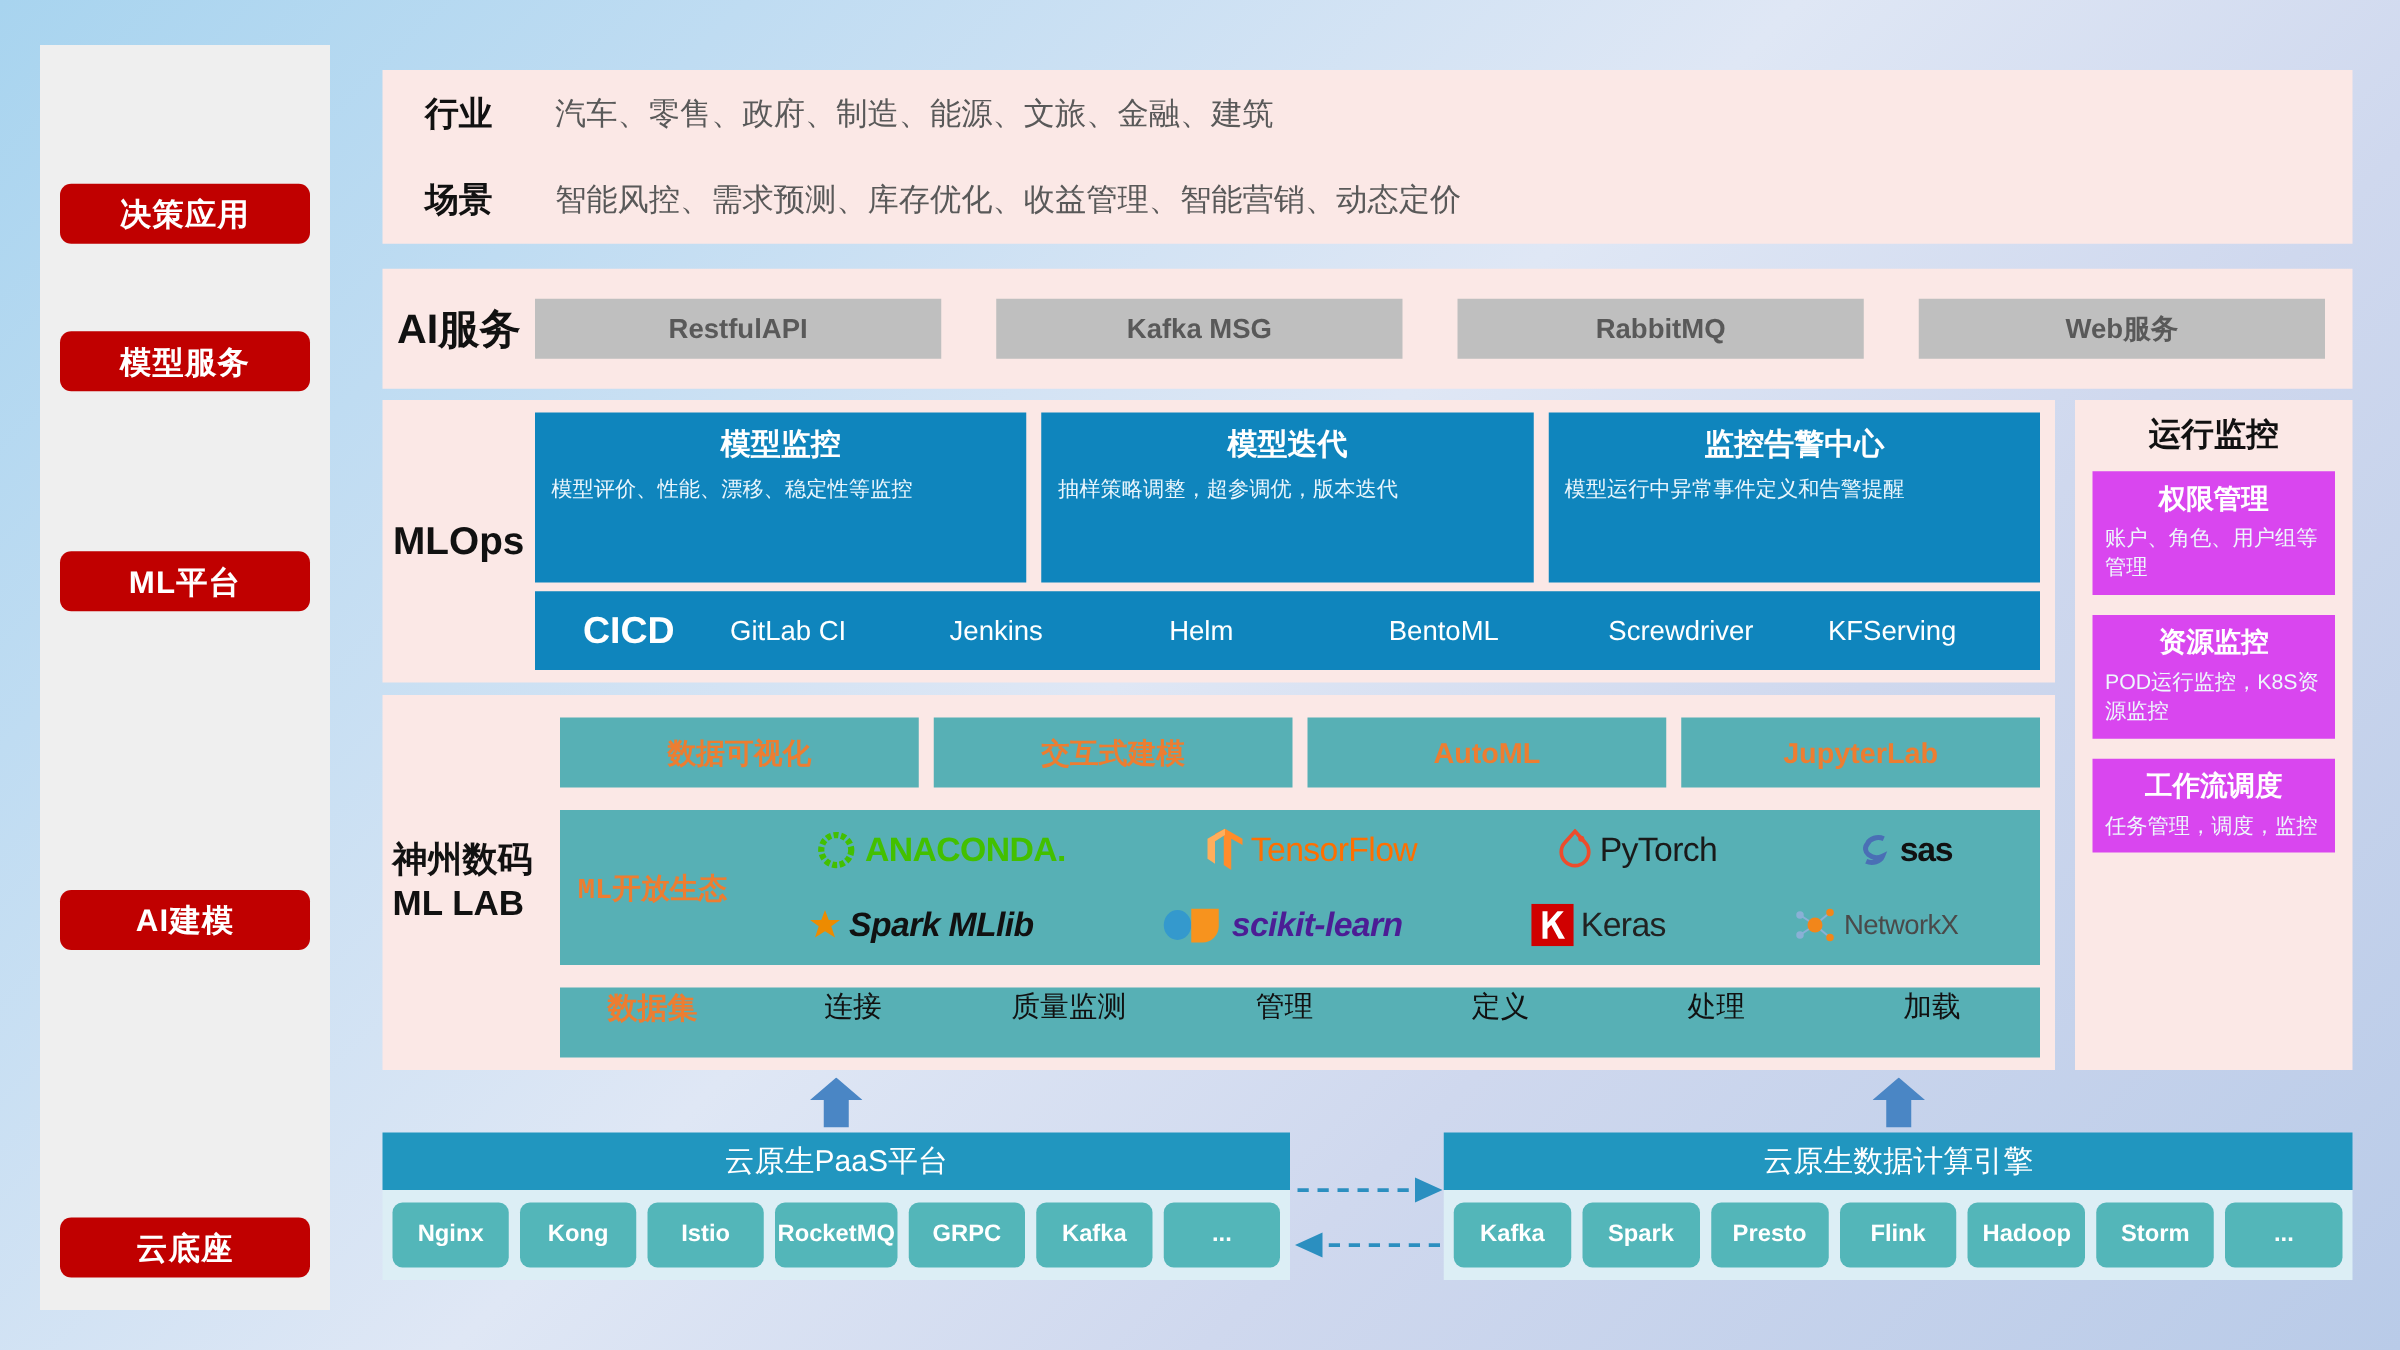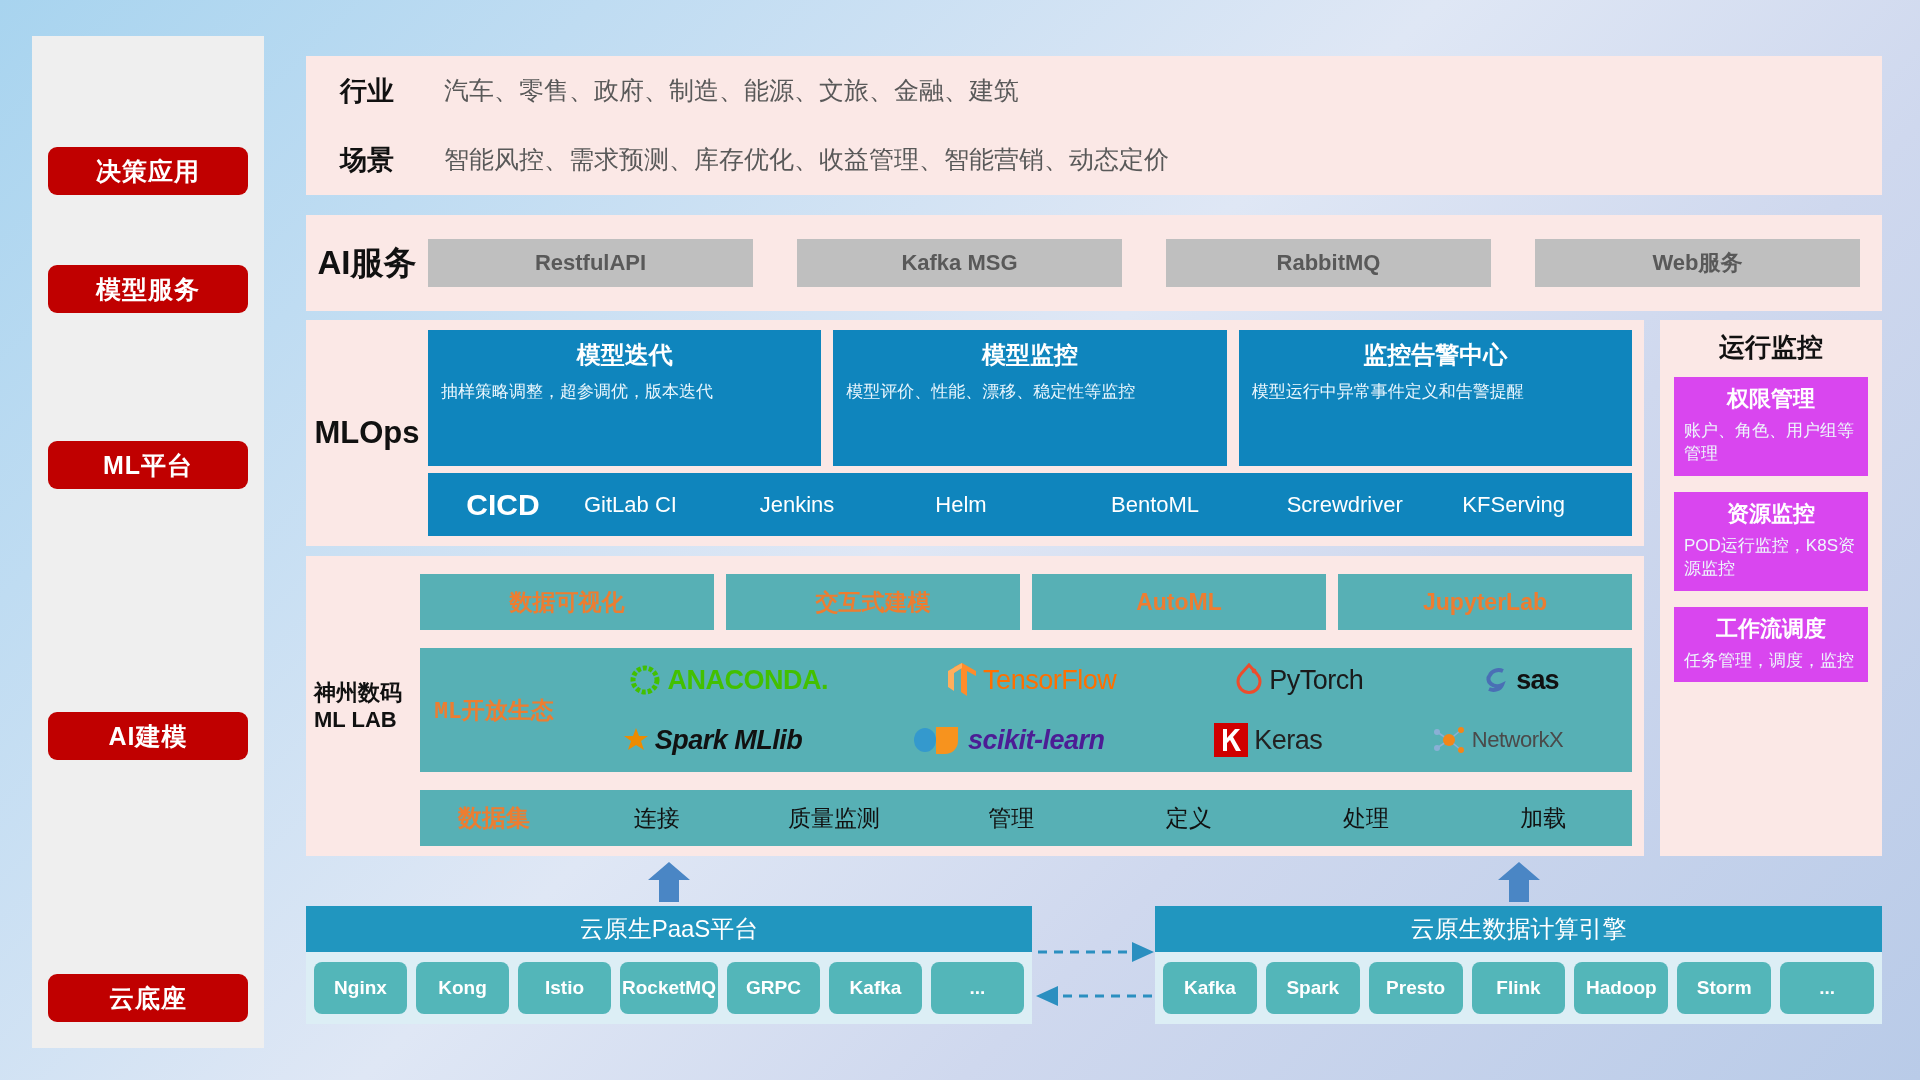--- a/index.html
+++ b/index.html
@@ -69,40 +69,40 @@
   #cicd-bar { flex: 1; background: #0f85bd; display: flex; align-items: center;
     overflow: hidden; }
   #cicd-title { font-size: 30px; font-weight: bold; color: #fff;
     width: 150px; text-align: center; flex: none; }
   .cicd-item { flex: 1; color: #fff; font-size: 22px; padding-left: 6px;
     line-height: 1.05; }
 
   
   #band-mllab { left: 306px; top: 556px; width: 1338px; height: 300px;
     display: flex; }
-  #mllab-label { width: 114px; flex: none; display: flex; align-items: center;
-    font-size: 22px; font-weight: bold; color: #111; line-height: 1.24;
+  #mllab-label { width: 142px; flex: none; display: flex; align-items: center;
+    font-size: 28px; font-weight: bold; color: #111; line-height: 1.24;
     padding-left: 8px; }
   #mllab-right { flex: 1; padding: 18px 12px 10px 0; display: flex;
     flex-direction: column; gap: 18px; }
   #tool-row { display: flex; gap: 12px; height: 56px; }
   .tool-box { flex: 1; background: #57b0b5; color: #ed7d31;
     font-size: 23px; font-weight: bold;
     display: flex; align-items: center; justify-content: center; }
   #eco-row { flex: 1; background: #57b0b5; display: flex; align-items: center; }
   #eco-label { width: 148px; flex: none; color: #ed7d31; font-size: 23px;
     font-weight: bold; text-align: center; font-family: Liberation Mono, monospace; }
   #eco-logos { flex: 1; display: flex; flex-direction: column;
     justify-content: center; gap: 4px; padding-right: 14px; }
   .logo-line { display: flex; align-items: center; justify-content: space-around;
     height: 56px; }
   .logo { display: flex; align-items: center; gap: 6px; }
   .logo-text { font-size: 27px; letter-spacing: -0.5px; }
 
-  #ds-row { height: 56px; background: #57b0b5; display: flex; align-items: center; }
+  #ds-row { height: 56px; background: #57b0b5; display: flex; }
   #ds-label { width: 148px; flex: none; color: #ed7d31; font-size: 24px;
     font-weight: bold; text-align: center; }
   .ds-item { flex: 1; text-align: center; color: #111; font-size: 23px; }
 
   
   #band-monitor { left: 1660px; top: 320px; width: 222px; height: 536px;
     padding: 10px 14px; }
   #monitor-title { text-align: center; font-size: 26px; font-weight: bold;
     color: #111; margin-bottom: 12px; }
   .mon-card { background: #d946ef; margin-bottom: 16px; padding: 7px 10px 10px 10px; }
@@ -170,26 +170,26 @@
     <div class="svc-box">RabbitMQ</div>
     <div class="svc-box">Web服务</div>
   </div>
 </div>
 
 <div class="band" id="band-mlops">
   <div id="mlops-label">MLOps</div>
   <div id="mlops-right">
     <div id="mlops-cards">
       <div class="ops-card">
+        <div class="ops-card-title">模型监控</div>
+        <div class="ops-card-desc">模型评价、性能、漂移、稳定性等监控</div>
+      </div>
+      <div class="ops-card">
         <div class="ops-card-title">模型迭代</div>
         <div class="ops-card-desc">抽样策略调整，超参调优，版本迭代</div>
-      </div>
-      <div class="ops-card">
-        <div class="ops-card-title">模型监控</div>
-        <div class="ops-card-desc">模型评价、性能、漂移、稳定性等监控</div>
       </div>
       <div class="ops-card">
         <div class="ops-card-title">监控告警中心</div>
         <div class="ops-card-desc">模型运行中异常事件定义和告警提醒</div>
       </div>
     </div>
     <div id="cicd-bar">
       <div id="cicd-title">CICD</div>
       <div class="cicd-item">GitLab CI</div>
       <div class="cicd-item">Jenkins</div>

